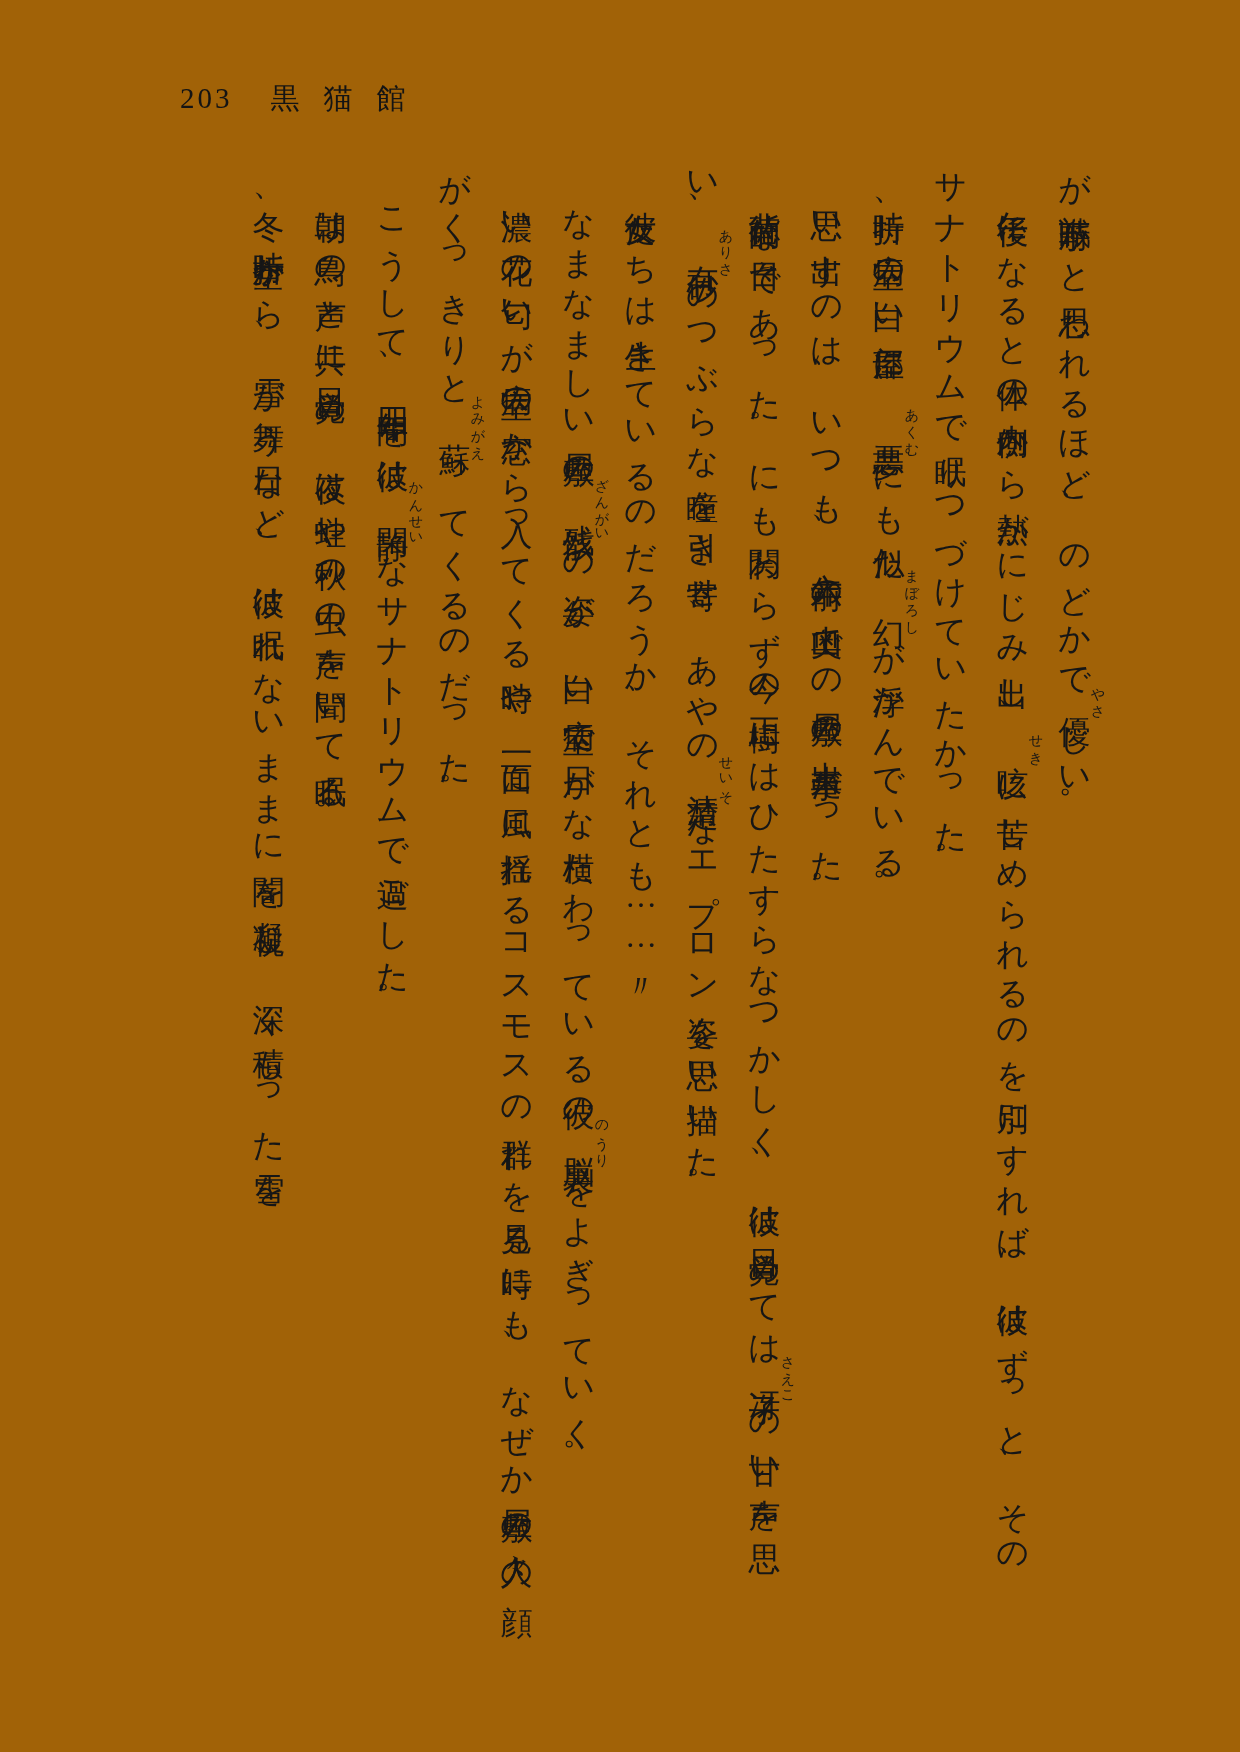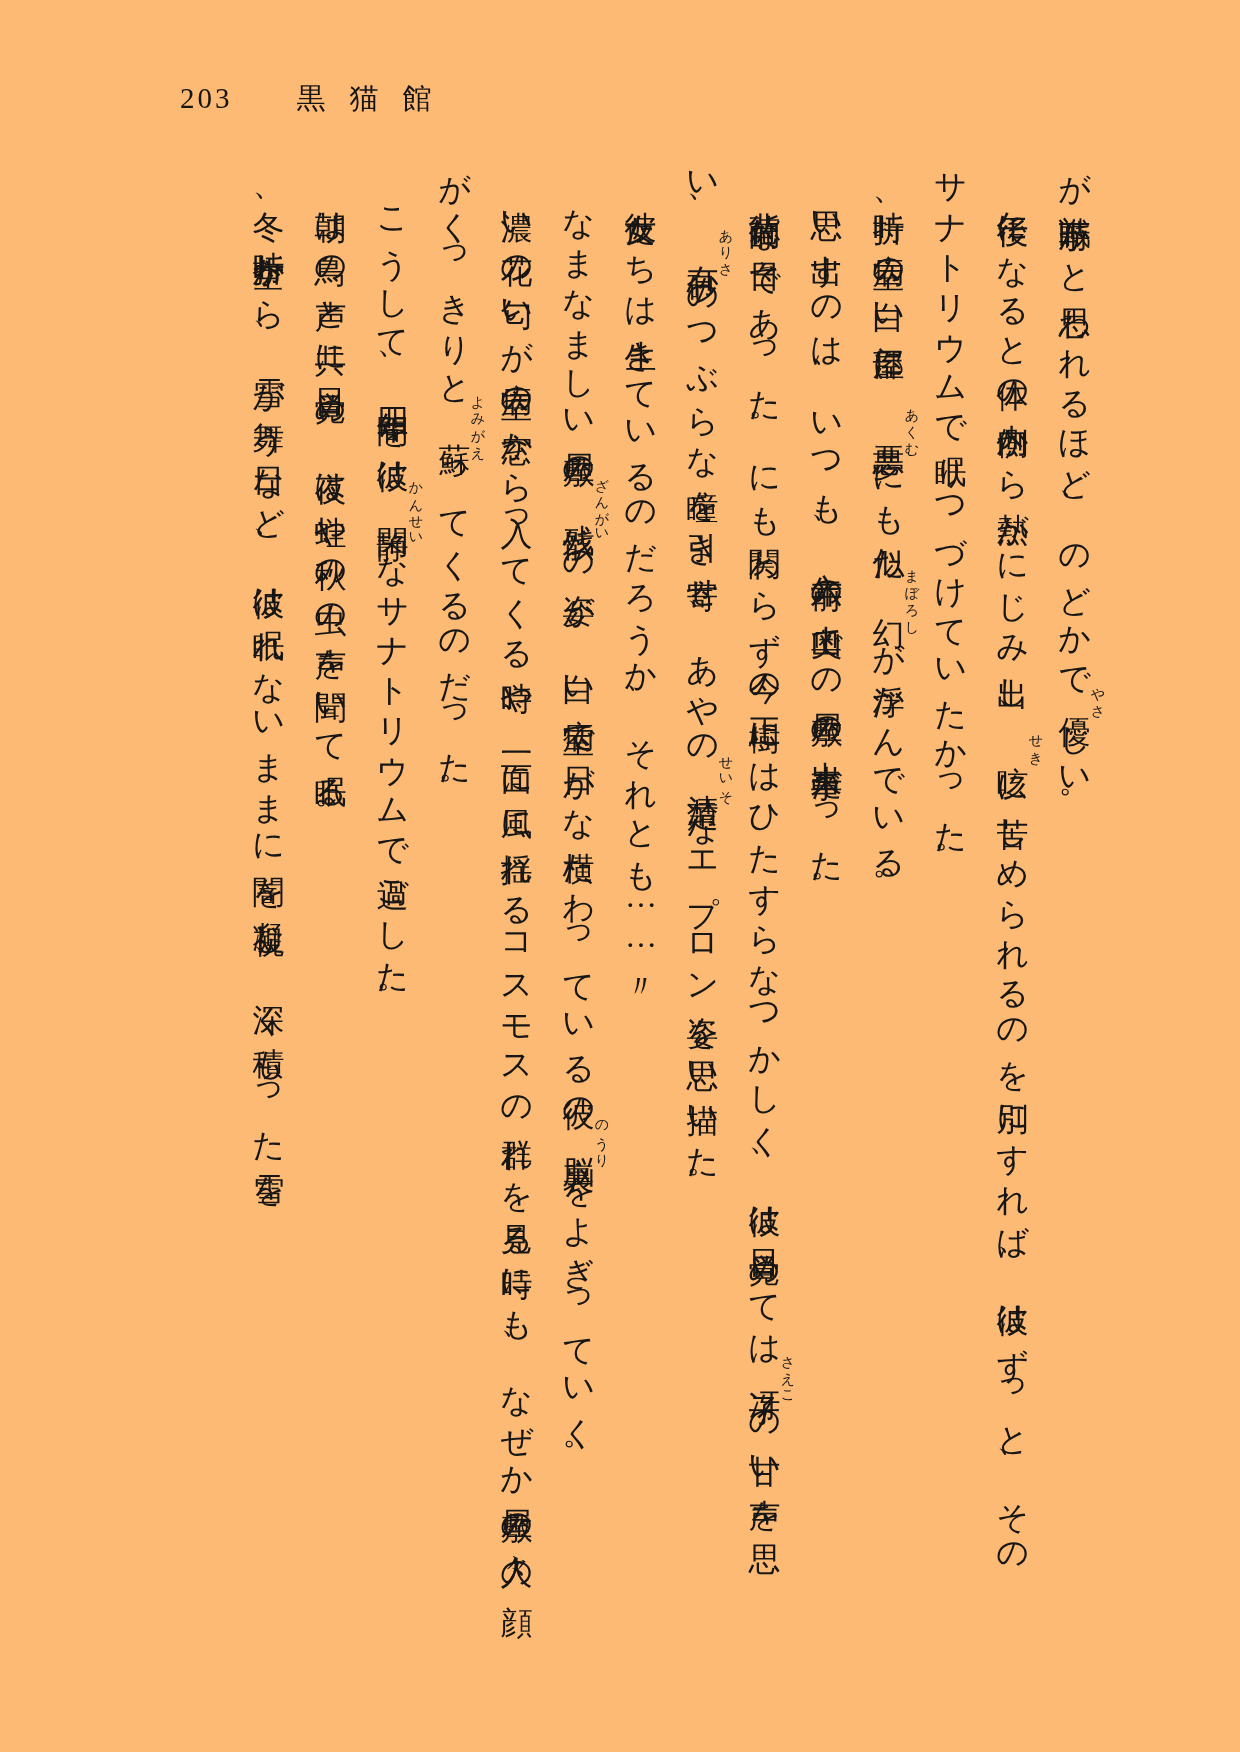--- a/index.html
+++ b/index.html
@@ -5,41 +5,41 @@
   html, body {
     margin: 0;
     padding: 0;
     background: #e8e8e6;
   }
   .page {
     position: relative;
     width: 1240px;
     height: 1752px;
     margin: 0 auto;
-    background: #fdba74;
+    background: #a16207;
     overflow: hidden;
     font-family: "Liberation Serif", "DejaVu Serif", serif;
     color: #141414;
   }
   
   .running-header {
     position: absolute;
     top: 84px;
     left: 180px;
     display: flex;
     align-items: baseline;
     font-size: 29px;
     line-height: 1;
     white-space: nowrap;
   }
   .page-number {
     letter-spacing: 3px;
   }
   .book-title {
-    margin-left: 64px;
+    margin-left: 38px;
     letter-spacing: 24px;
   }
   
   .body-text {
     position: absolute;
     top: 150px;
     right: 134px;
     height: 1436px;
     writing-mode: vertical-rl;
     -webkit-writing-mode: vertical-rl;

